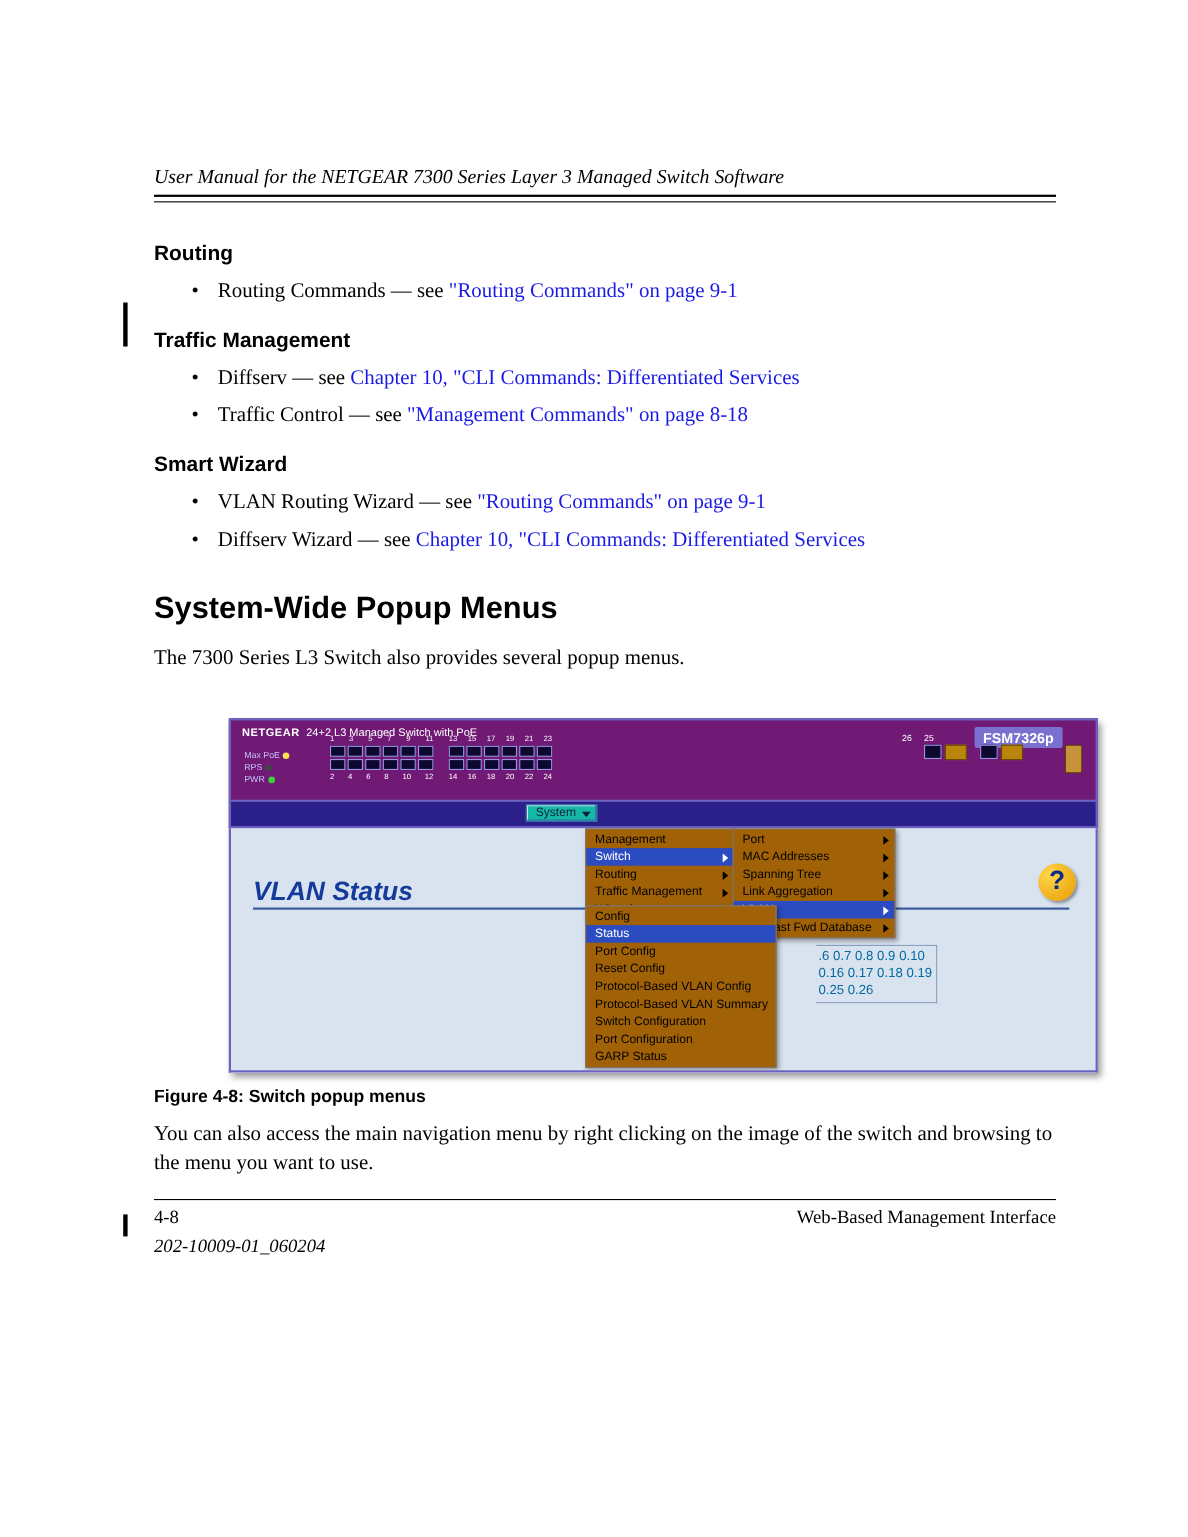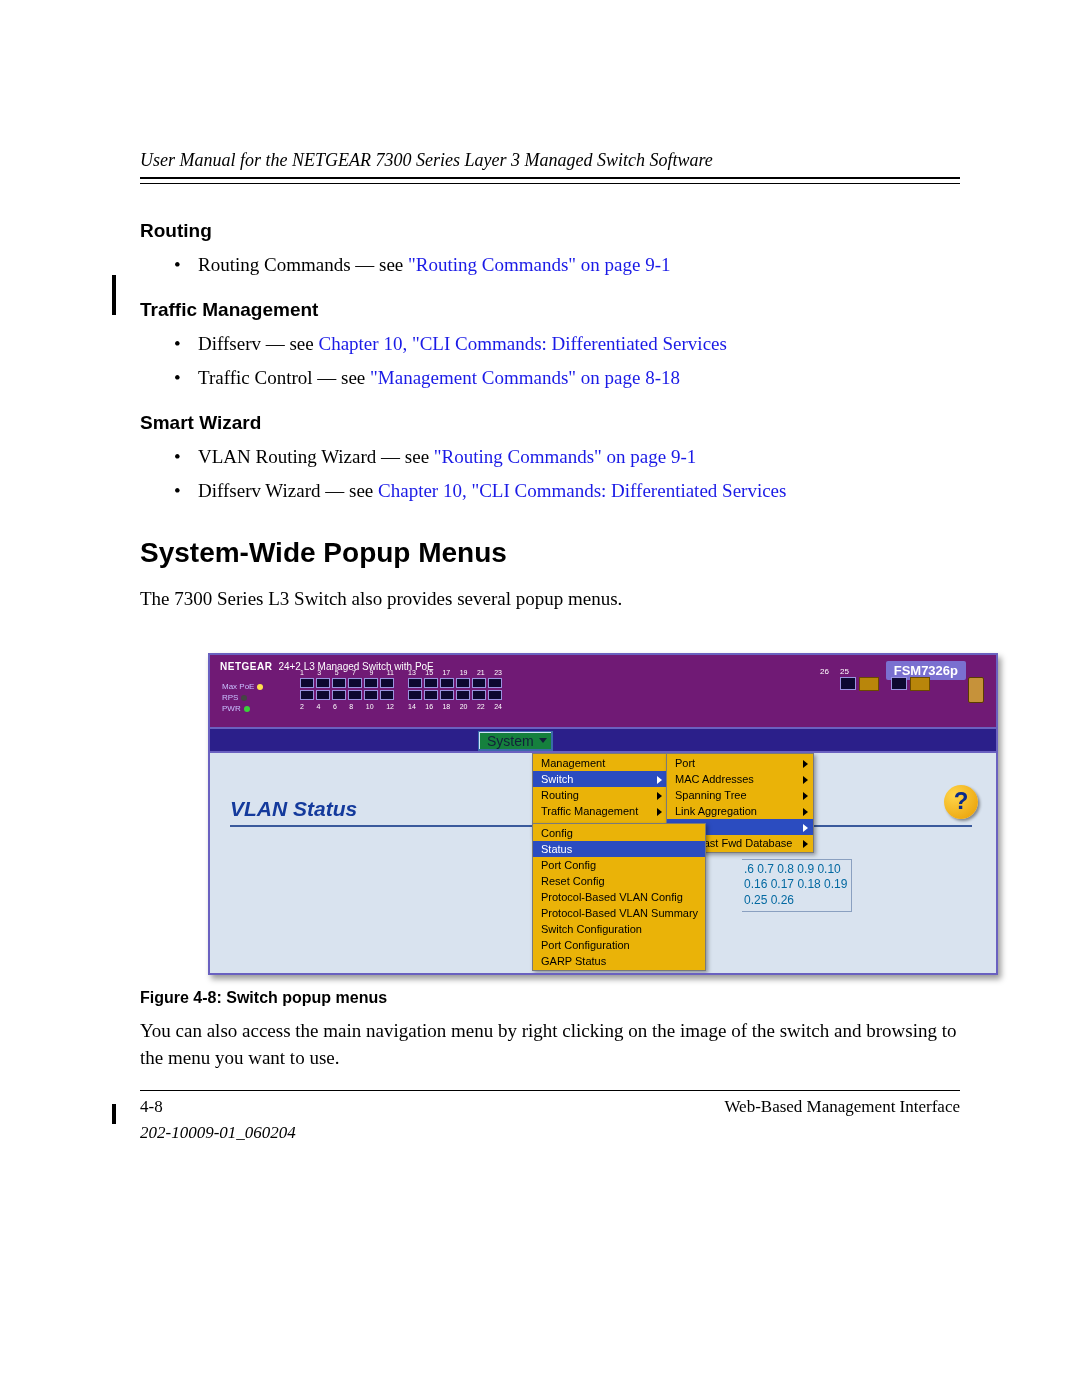--- a/index.html
+++ b/index.html
@@ -179,24 +179,24 @@
 
   .toolbar-row {
     background: #2b1f8a;
     border: 2px solid #6a61c0;
     border-top: none;
     height: 22px;
     position: relative;
   }
   .system-btn {
     position: absolute; left: 268px; top: 2px;
-    background: #15803d;
+    background: #14b8a6;
     border: 1px solid #3a6aa8;
     color: #12203a;
-    font-size: 14px;
+    font-size: 11px;
     padding: 1px 18px 1px 8px;
     box-shadow: inset -1px -1px 0 #3a6aa8, inset 1px 1px 0 #cfe3f7;
   }
   .system-btn::after {
     content: "";
     position: absolute; right: 5px; top: 6px;
     border-left: 4px solid transparent;
     border-right: 4px solid transparent;
     border-top: 5px solid #12203a;
   }
@@ -206,21 +206,21 @@
     border: 2px solid #6a61c0;
     border-top: none;
     position: relative;
     height: 220px;
     overflow: hidden;
   }
   .vlan-title {
     position: absolute; left: 20px; top: 44px;
     color: #143a9c;
     font-weight: bold; font-style: italic;
-    font-size: 21px;
+    font-size: 24px;
   }
   .vlan-title-underline {
     position: absolute; left: 20px; top: 72px;
     width: 742px; height: 2px; background: #3a5a9c;
   }
   .help-icon {
     position: absolute; right: 18px; top: 32px;
     width: 34px; height: 34px;
     background: radial-gradient(circle at 30% 30%, #ffd54a, #e89b00);
     border-radius: 50%;
@@ -247,21 +247,21 @@
     border: 1px solid #8aa0c0;
     border-left: none;
     padding: 2px 4px 2px 2px;
     line-height: 1.3;
     background: #d9e3ef;
   }
 
   
   .menu {
     position: absolute;
-    background: #eab308;
+    background: #a16207;
     border: 1px solid #7a7a7a;
     font-size: 11px;
     box-shadow: 2px 2px 4px rgba(0,0,0,0.35);
     padding: 1px 0;
     min-width: 120px;
   }
   .menu .mi {
     padding: 2px 16px 2px 8px;
     position: relative;
     white-space: nowrap;

